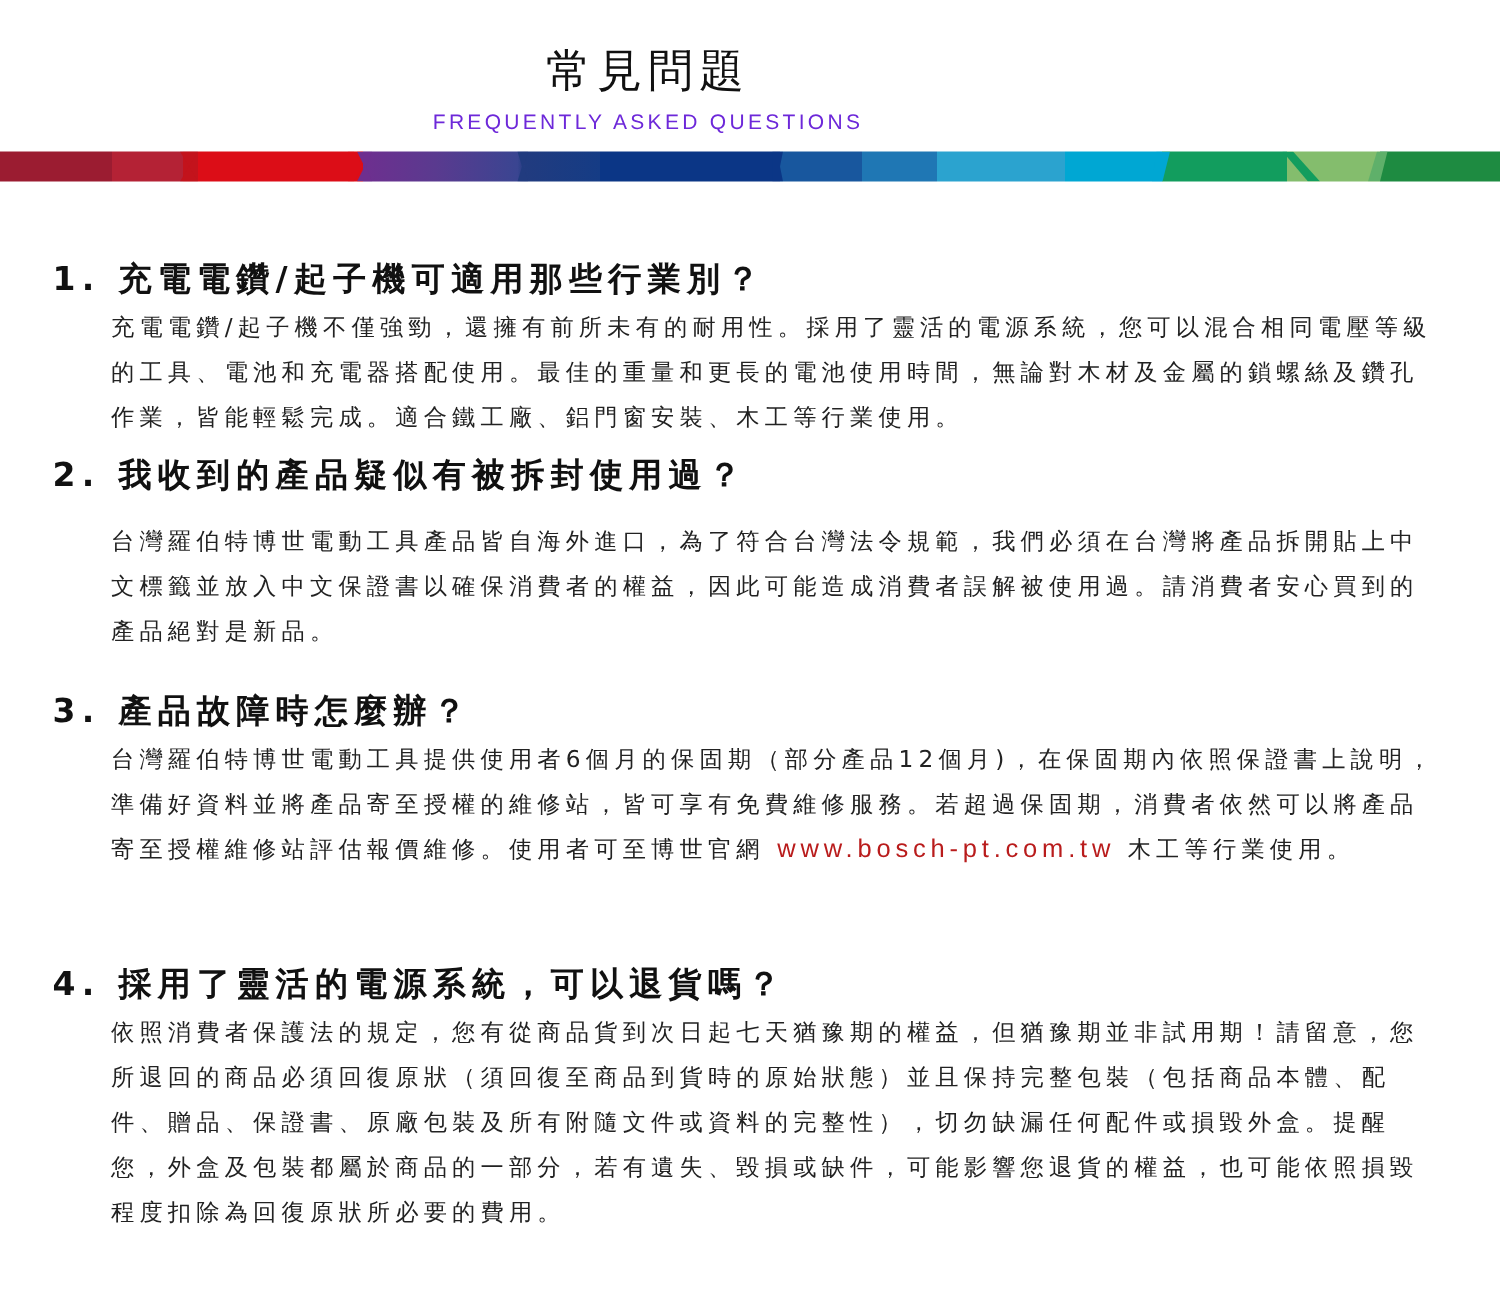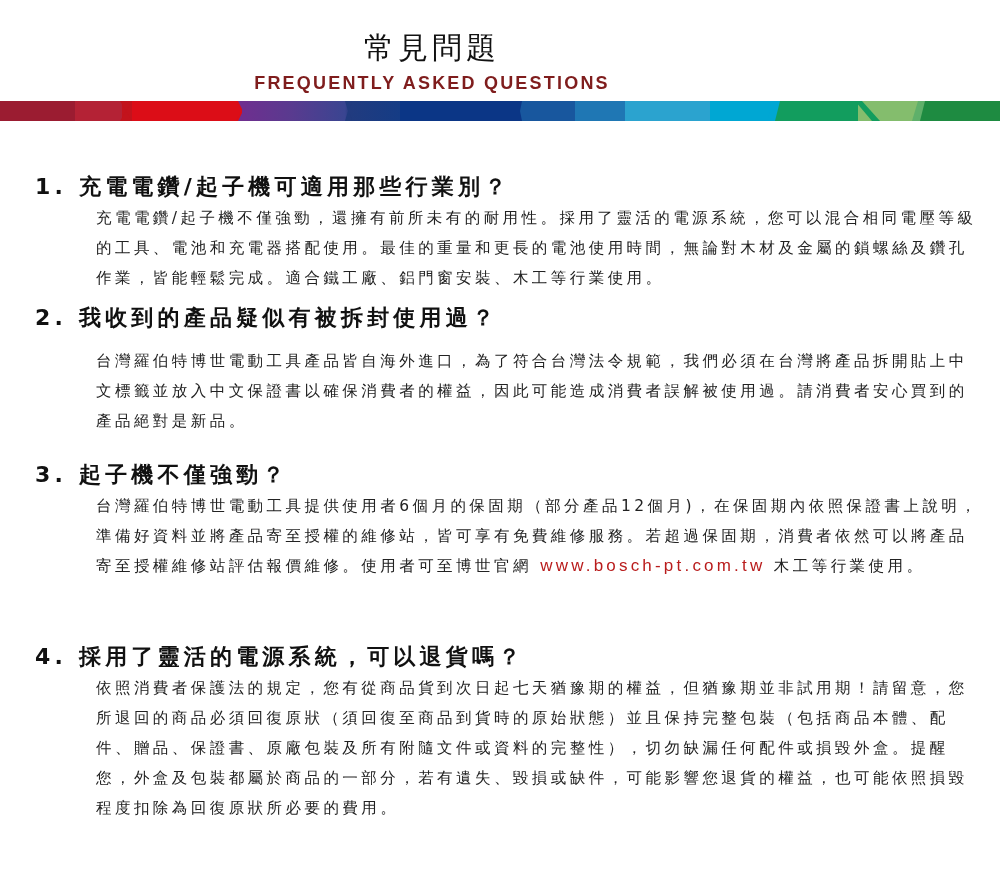--- a/index.html
+++ b/index.html
@@ -26,24 +26,23 @@
     font-size: 30px;
     line-height: 40px;
     letter-spacing: 4px;
     color: #111111;
     font-weight: normal;
     margin: 0;
   }
   .title-en {
     margin-top: 5px;
     font-family: "Liberation Sans", sans-serif;
-    font-size: 18px;
+    font-size: 14px;
     letter-spacing: 2.2px;
-    color: #7f1d1d;
-    font-weight: bold;
+    color: #6d28d9;
   }
   .stripe {
     position: absolute;
     top: 101px;
     left: 0;
     width: 1000px;
     height: 20px;
     overflow: hidden;
     background: linear-gradient(to right,
       #9b1c31 0px, #9b1c31 75px,
@@ -72,21 +71,21 @@
     margin: 0;
     font-size: 22px;
     font-weight: bold;
     letter-spacing: 4.2px;
     color: #111111;
     line-height: 28px;
     white-space: nowrap;
   }
   .q-body {
     position: absolute;
-    left: 96px;
+    left: 74px;
     width: 890px;
     margin: 0;
     font-size: 15.5px;
     line-height: 30px;
     letter-spacing: 3.45px;
     color: #222222;
   }
   .q-body .link {
     color: #b91c1c;
     text-decoration: none;
@@ -117,19 +116,19 @@
 </div>
 
 <div class="faq">
 
   <h2 class="q-heading" style="top:173px"><span>1.</span> <span>充電電鑽/起子機可適用那些行業別？</span></h2>
   <p class="q-body" style="top:203px">充電電鑽/起子機不僅強勁，還擁有前所未有的耐用性。採用了靈活的電源系統，您可以混合相同電壓等級的工具、電池和充電器搭配使用。最佳的重量和更長的電池使用時間，無論對木材及金屬的鎖螺絲及鑽孔作業，皆能輕鬆完成。適合鐵工廠、鋁門窗安裝、木工等行業使用。</p>
 
   <h2 class="q-heading" style="top:304px"><span>2.</span> <span>我收到的產品疑似有被拆封使用過？</span></h2>
   <p class="q-body" style="top:346px">台灣羅伯特博世電動工具產品皆自海外進口，為了符合台灣法令規範，我們必須在台灣將產品拆開貼上中文標籤並放入中文保證書以確保消費者的權益，因此可能造成消費者誤解被使用過。請消費者安心買到的產品絕對是新品。</p>
 
-  <h2 class="q-heading" style="top:461px"><span>3.</span> <span>起子機不僅強勁？</span></h2>
+  <h2 class="q-heading" style="top:461px"><span>3.</span> <span>產品故障時怎麼辦？</span></h2>
   <p class="q-body" style="top:491px"><span>台灣羅伯特博世電動工具提供使用者6個月的保固期（部分產品12個月)，在保固期內依照保證書上說明，準備好資料並將產品寄至授權的維修站，皆可享有免費維修服務。若超過保固期，消費者依然可以將產品寄至授權維修站評估報價維修。使用者可至博世官網 </span><a class="link">www.bosch-pt.com.tw</a><span> 木工等行業使用。</span></p>
 
   <h2 class="q-heading" style="top:643px"><span>4.</span> <span>採用了靈活的電源系統，可以退貨嗎？</span></h2>
   <p class="q-body" style="top:673px">依照消費者保護法的規定，您有從商品貨到次日起七天猶豫期的權益，但猶豫期並非試用期！請留意，您所退回的商品必須回復原狀（須回復至商品到貨時的原始狀態）並且保持完整包裝（包括商品本體、配件、贈品、保證書、原廠包裝及所有附隨文件或資料的完整性），切勿缺漏任何配件或損毀外盒。提醒您，外盒及包裝都屬於商品的一部分，若有遺失、毀損或缺件，可能影響您退貨的權益，也可能依照損毀程度扣除為回復原狀所必要的費用。</p>
 
 </div>
 
 </body></html>

